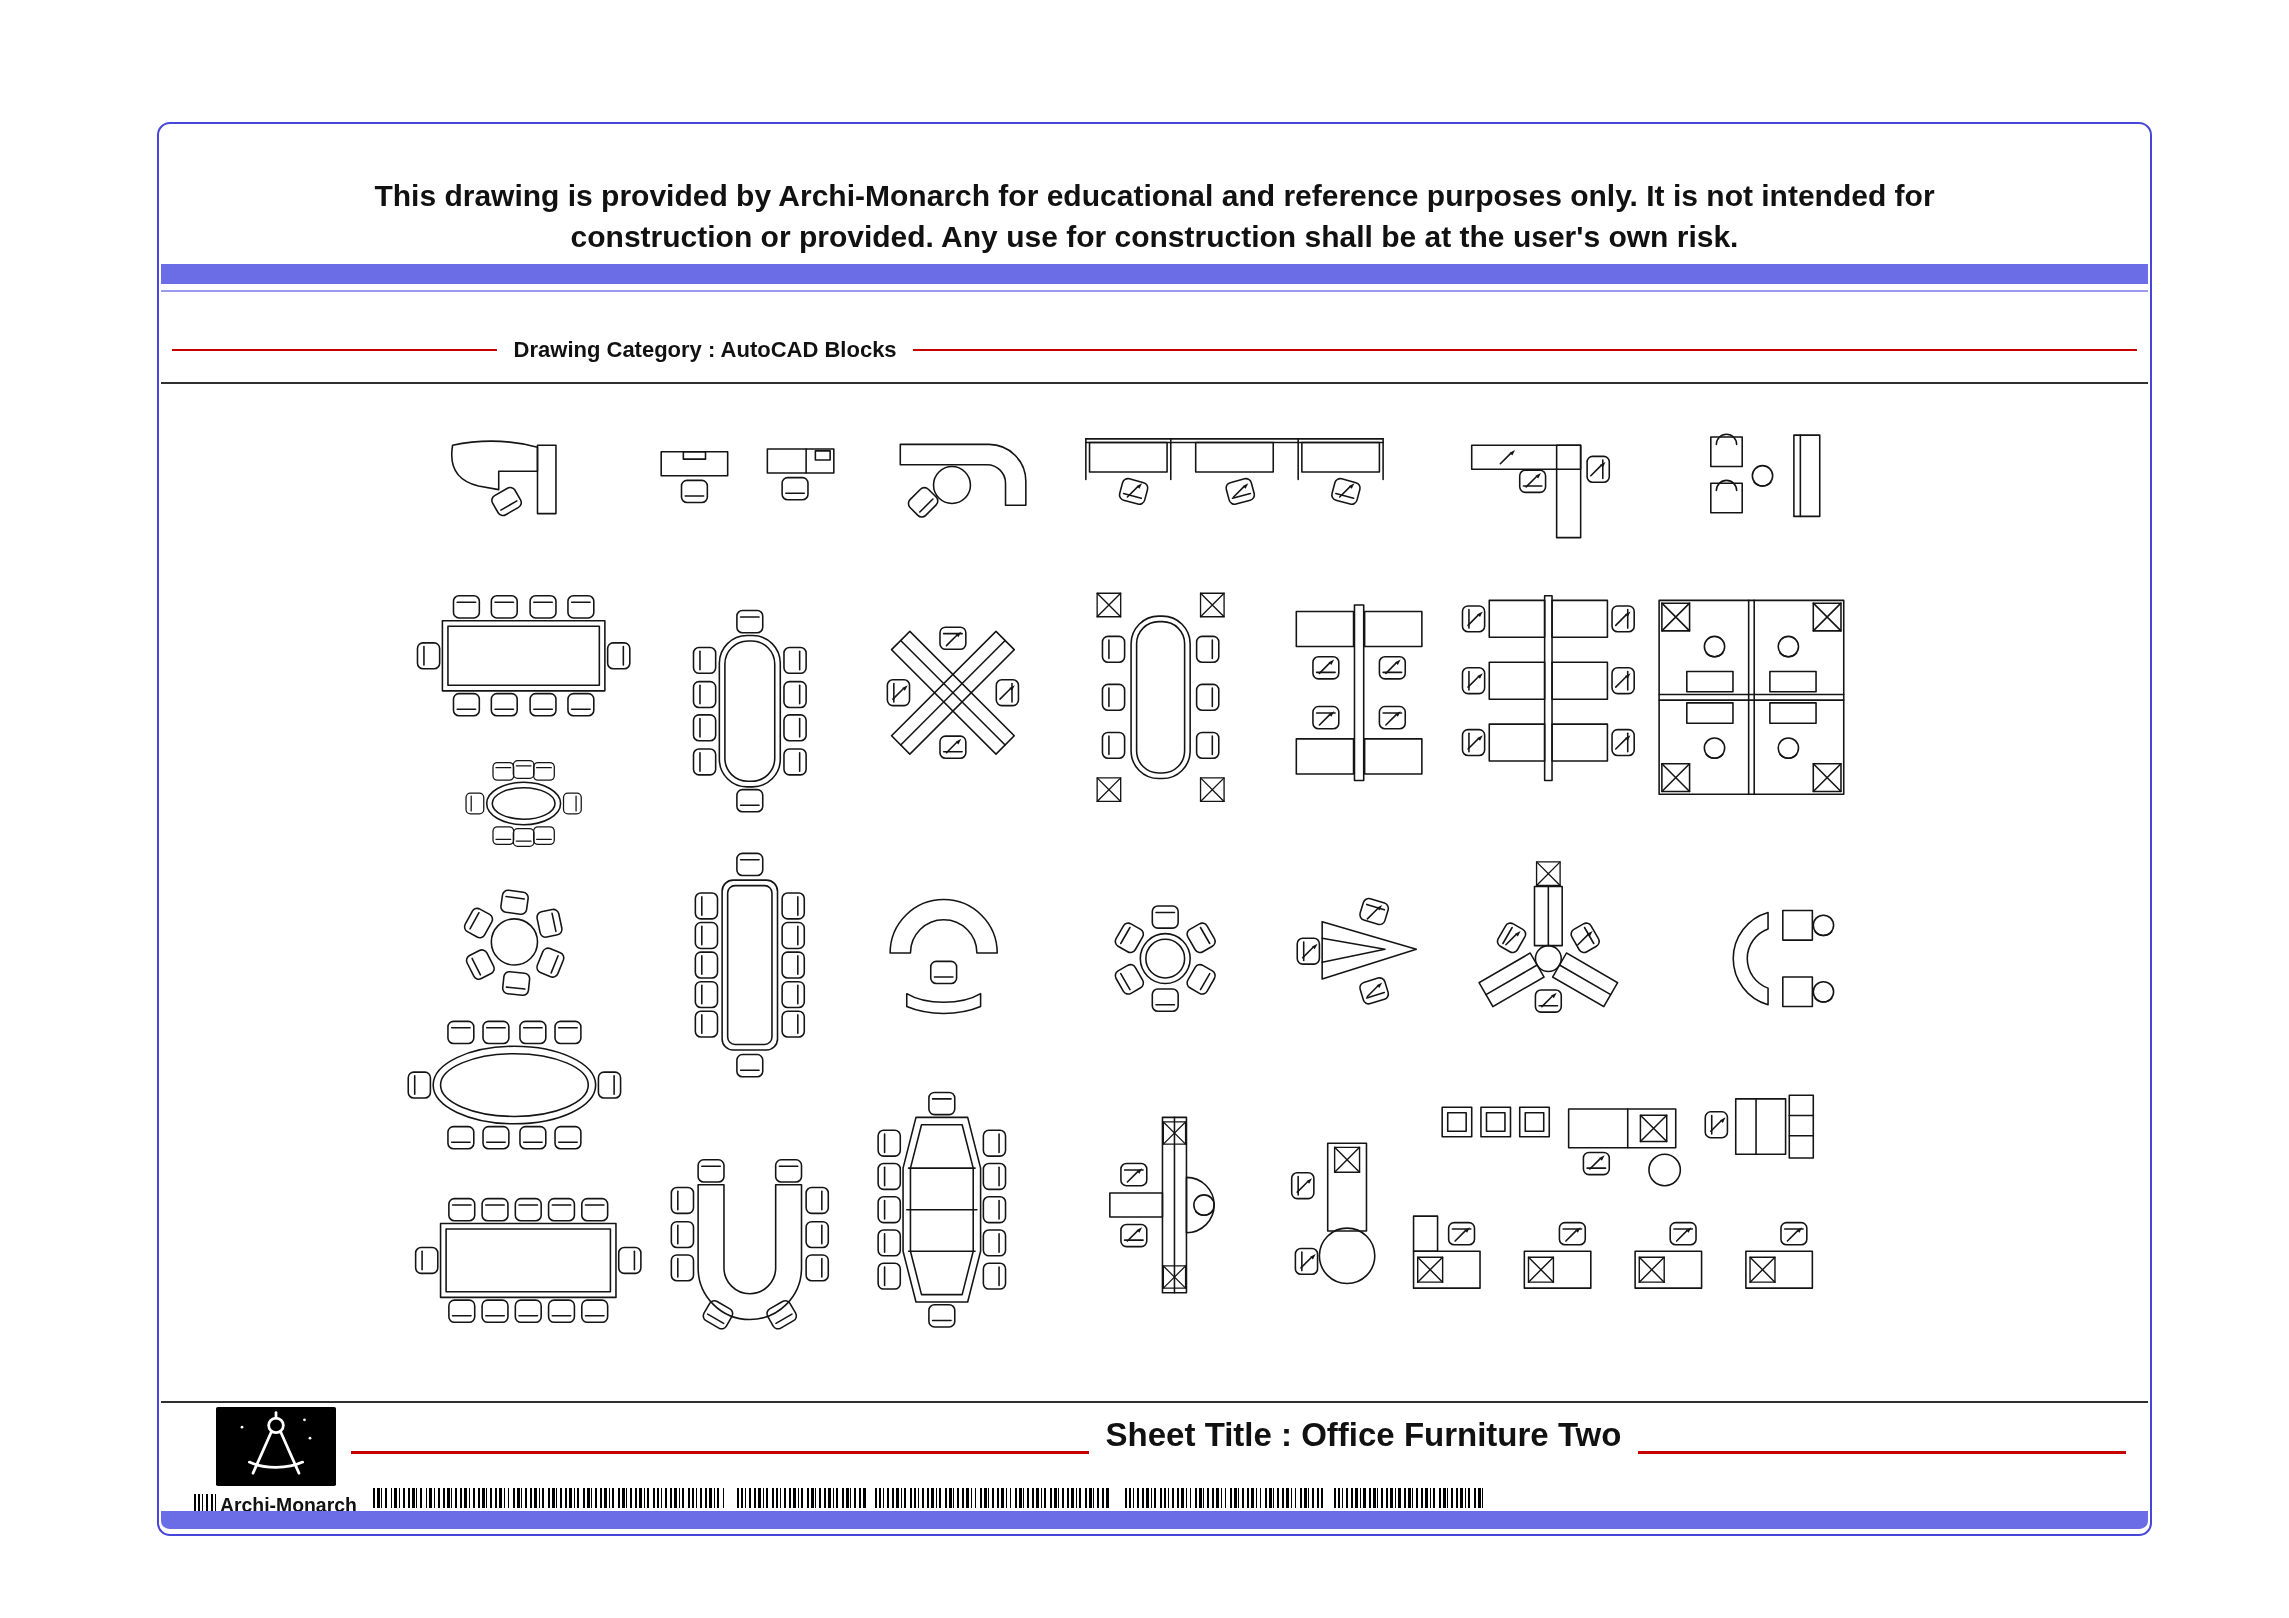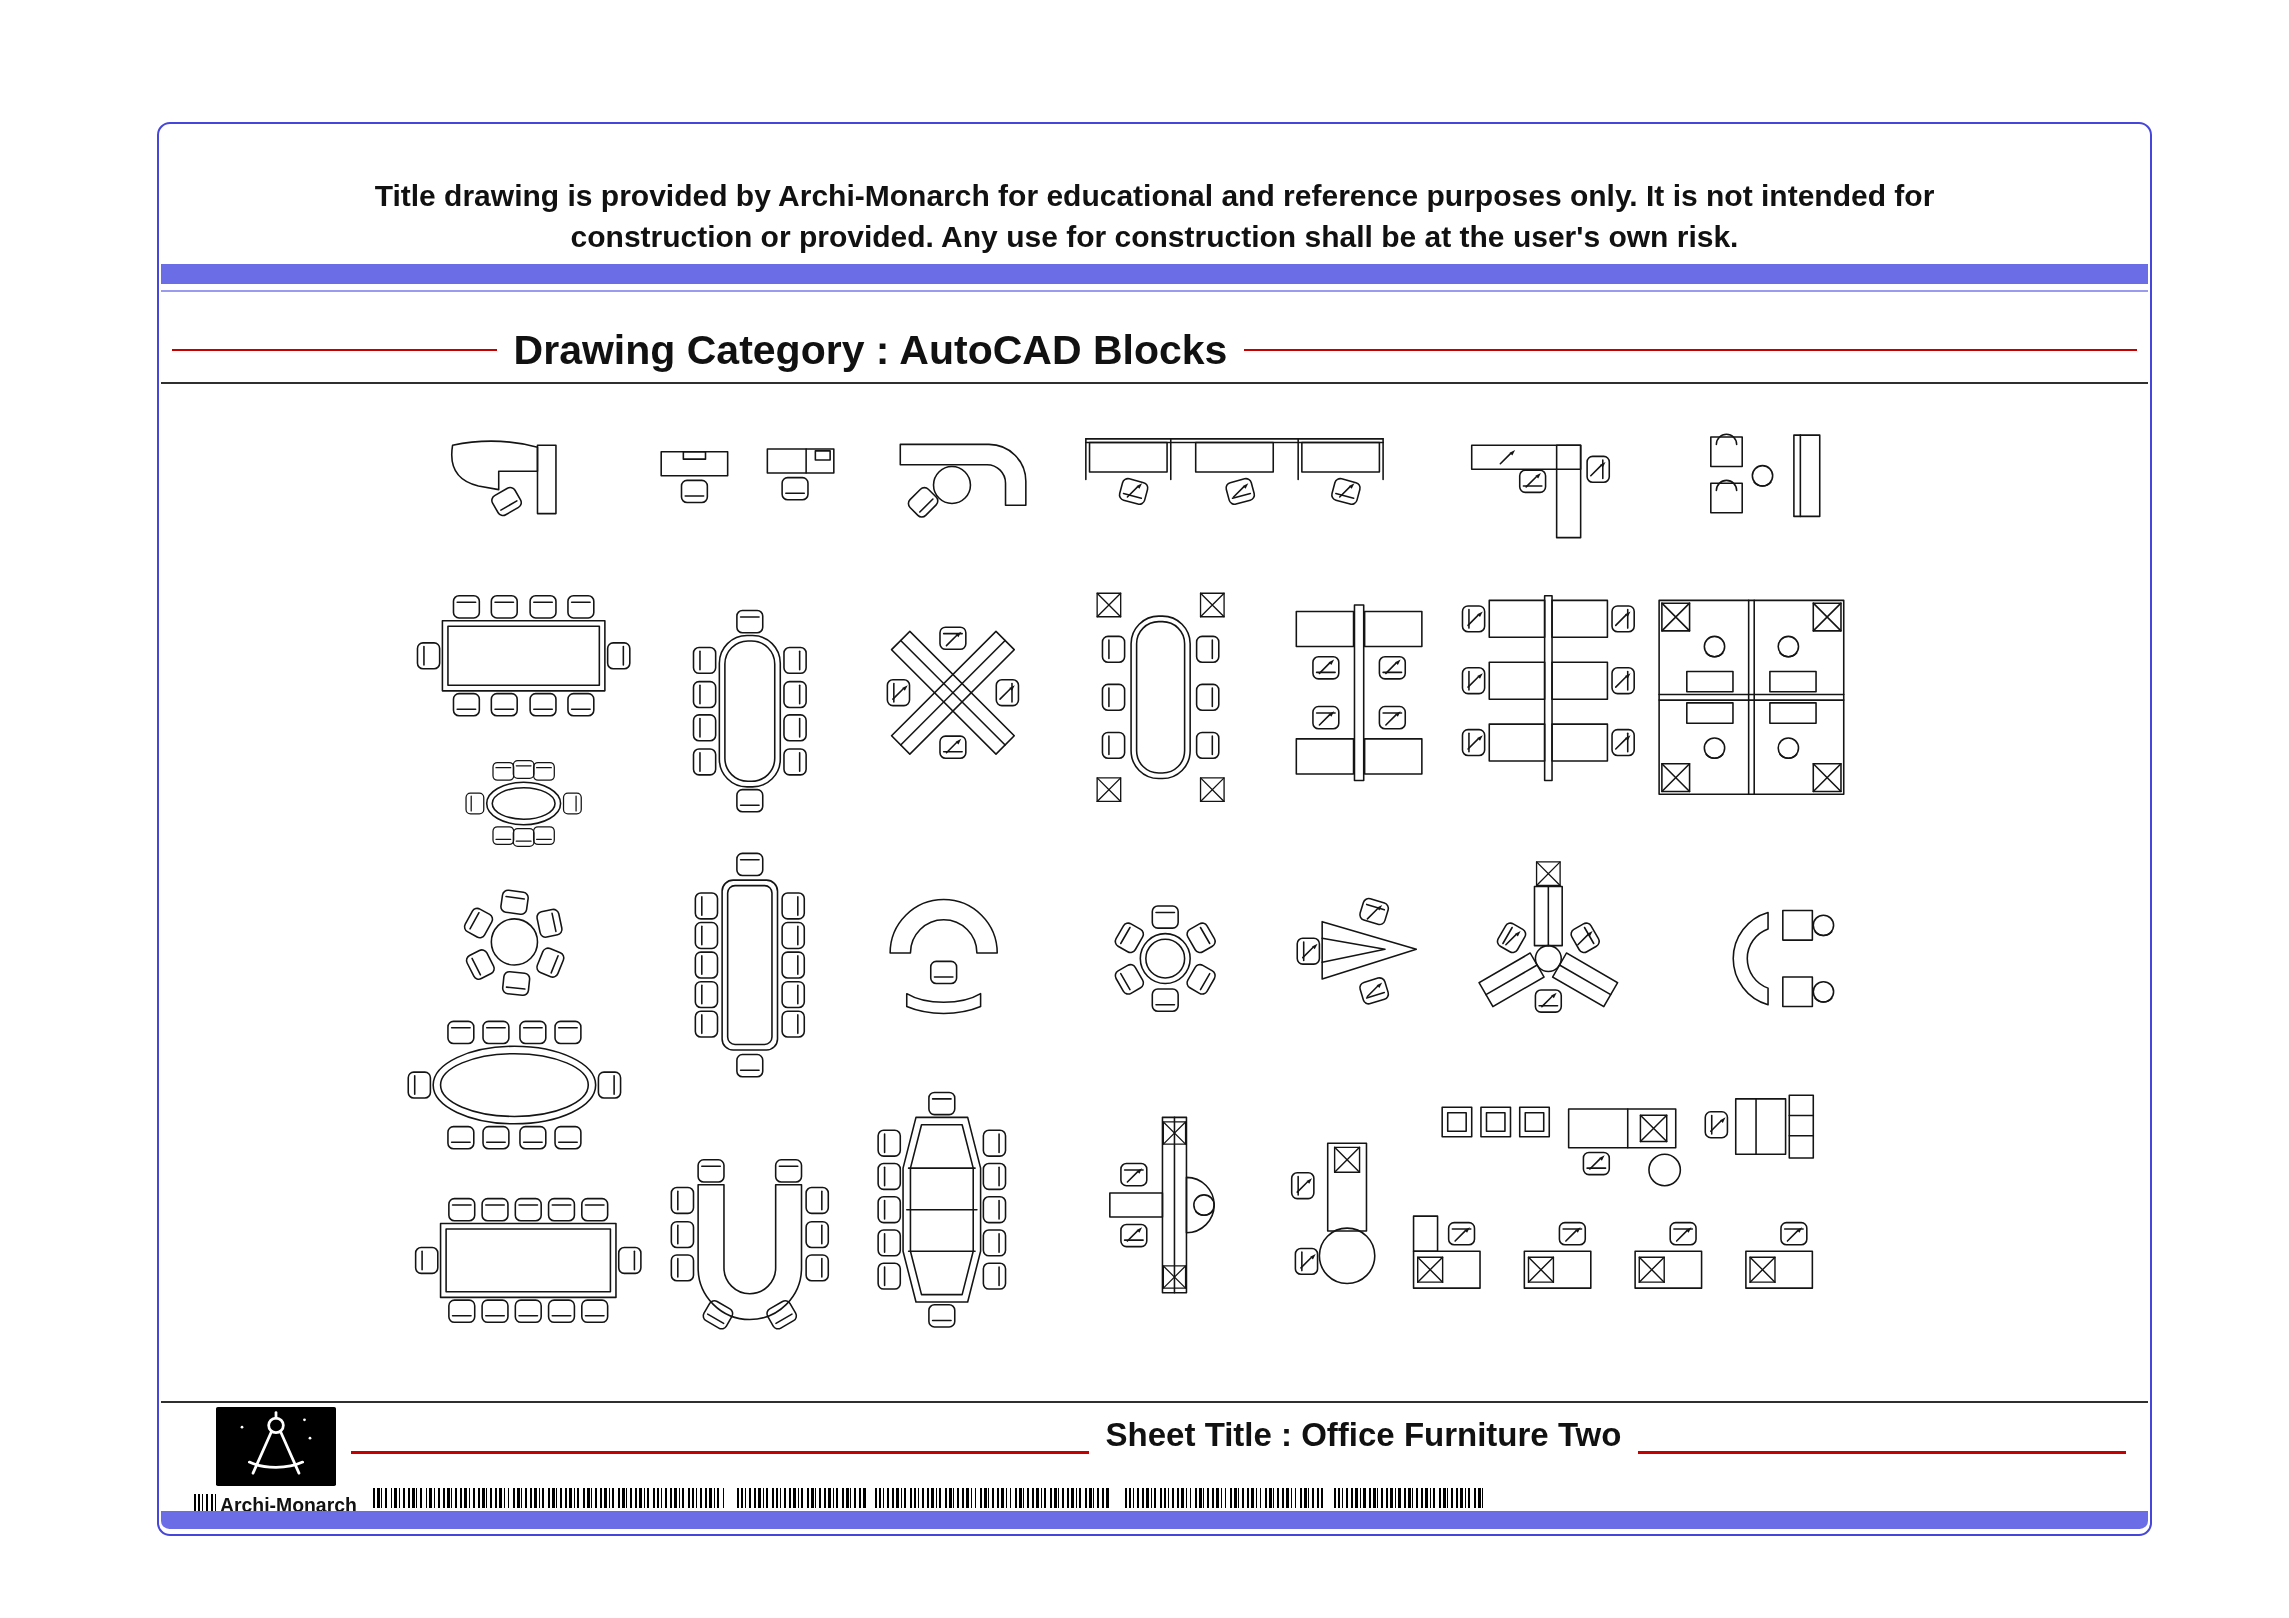--- a/index.html
+++ b/index.html
@@ -14,21 +14,21 @@
   .center { left: 0; right: 0; text-align: center; }
   .disc-title { top: 11px; font-size: 31px; font-weight: bold; text-decoration: underline; }
   .disc-line1 { top: 55px; font-size: 30px; font-weight: bold; }
   .disc-line2 { top: 96px; font-size: 30px; font-weight: bold; }
   .topbar { top: 140px; left: 1.8px; right: 1.8px; height: 20px; background: var(--accent-bar, #6b6de6); }
   .topbar-shadow { top: 166px; left: 1.8px; right: 1.8px; height: 1.8px; background: #9a9bee; }
   .cat-row { top: 205px; left: 13px; right: 13px; height: 42px; display: flex; align-items: center; gap: 16.6px; }
   .redline { height: 2.8px; background: var(--rule, #c60000); }
   .cat-left { flex: 0 0 325px; }
   .cat-right { flex: 1; }
-  .cat-label { font-size: 41px; font-weight: bold; white-space: nowrap; }
+  .cat-label { font-size: 22px; font-weight: bold; white-space: nowrap; }
   .hairline { left: 1.8px; right: 1.8px; height: 1.8px; background: #2f2f2f; }
   .hl-top { top: 258px; }
   .hl-bottom { top: 1277px; }
   #furniture { top: 264px; left: 0; width: 1994px; height: 1011px;
                stroke: var(--ink, #141414); fill: none; stroke-width: 1.7;
                stroke-linecap: round; stroke-linejoin: round; }
   .title-row { top: 1288px; left: 192px; right: 24px; height: 42px; display: flex; align-items: flex-end; gap: 16.6px; }
   .title-left { flex: 0 0 738px; }
   .title-right { flex: 1; }
   .sheet-label { font-size: 33px; font-weight: bold; white-space: nowrap; }
@@ -45,21 +45,21 @@
   .seg3 { width: 235px; margin-left: 9.2px; } .seg4 { width: 198px; margin-left: 14.8px; }
   .seg5 { width: 152px; margin-left: 11px; }
   .bottombar { left: 1.8px; right: 1.8px; bottom: 4.6px; height: 18.5px; background: var(--accent-bar, #6b6de6);
                border-radius: 0 0 8.3px 8.3px; }
 </style>
 </head>
 <body>
 
 <div class="sheet">
 
-  <div class="abs center disc-line1">Title drawing is provided by Archi-Monarch for educational and reference purposes only. It is not intended for</div>
+  <div class="abs center disc-line1">This drawing is provided by Archi-Monarch for educational and reference purposes only. It is not intended for</div>
   <div class="abs center disc-line2">construction or provided. Any use for construction shall be at the user's own risk.</div>
 
   <div class="abs topbar"></div>
   <div class="abs topbar-shadow"></div>
 
   <div class="abs cat-row">
     <div class="redline cat-left"></div>
     <div class="cat-label">Drawing Category : AutoCAD Blocks</div>
     <div class="redline cat-right"></div>
   </div>

